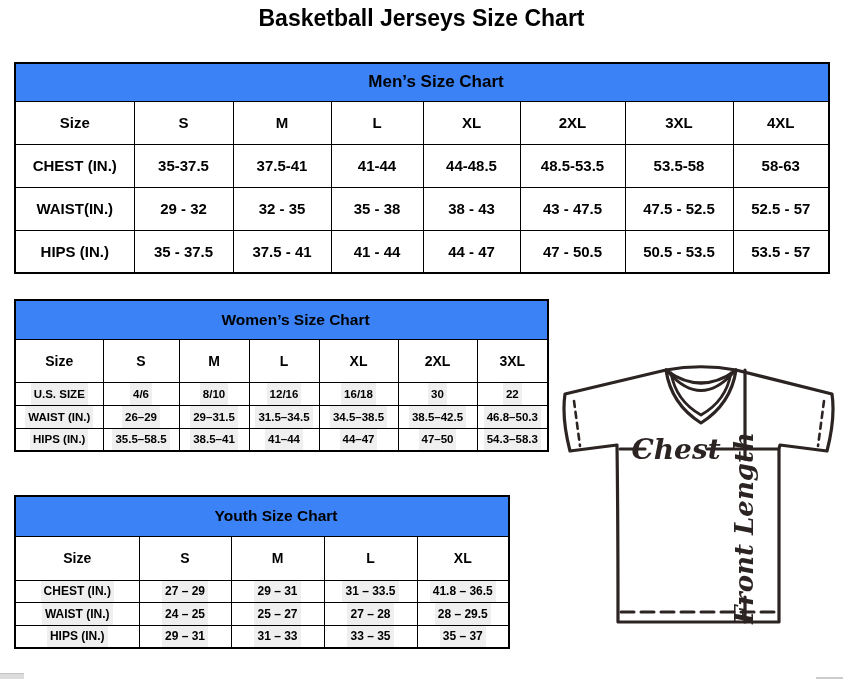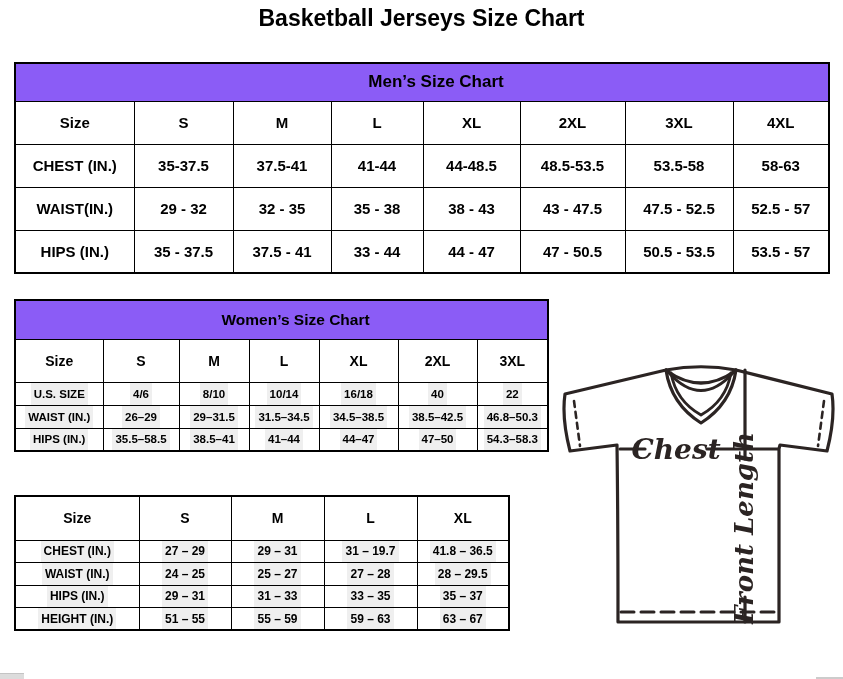--- a/index.html
+++ b/index.html
@@ -13,21 +13,21 @@
     text-align:center; font-size:23px; font-weight:bold;
   }
   table.size-table {
     position:absolute; border-collapse:collapse; table-layout:fixed;
     border:2.5px solid #000;
   }
   table.size-table td {
     border:1.5px solid #000; text-align:center; vertical-align:middle;
     font-weight:bold; padding:0; overflow:hidden; white-space:nowrap;
   }
-  tr.band td { background:#8b5cf6;padding-left:28px; }
+  tr.band td { background:#3b82f6;padding-left:28px; }
   .hl { background:#efefef; padding:10px 3px; border-radius:1px; }
 
   
   #mens-table { left:14px; top:62px; width:814px; }
   #mens-table tr.band { height:38px; }
   #mens-table tr.band td { font-size:17px; }
   #mens-table tr.size-row { height:43px; }
   #mens-table tr.size-row td { font-size:15px; }
   #mens-table tr.data-row { height:43px; }
   #mens-table tr.data-row td { font-size:15px; }
@@ -111,21 +111,21 @@
         <td class="val">35 - 38</td>
         <td class="val">38 - 43</td>
         <td class="val">43 - 47.5</td>
         <td class="val">47.5 - 52.5</td>
         <td class="val">52.5 - 57</td>
       </tr>
       <tr class="data-row">
         <td class="rowlabel">HIPS (IN.)</td>
         <td class="val">35 - 37.5</td>
         <td class="val">37.5 - 41</td>
-        <td class="val">33 - 44</td>
+        <td class="val">41 - 44</td>
         <td class="val">44 - 47</td>
         <td class="val">47 - 50.5</td>
         <td class="val">50.5 - 53.5</td>
         <td class="val">53.5 - 57</td>
       </tr>
     </tbody>
   </table>
 
 <table id="womens-table" class="size-table">
     <colgroup>
@@ -147,23 +147,23 @@
         <td>M</td>
         <td>L</td>
         <td>XL</td>
         <td>2XL</td>
         <td>3XL</td>
       </tr>
       <tr class="data-row">
         <td class="rowlabel"><span class="hl">U.S. SIZE</span></td>
         <td class="val"><span class="hl">4/6</span></td>
         <td class="val"><span class="hl">8/10</span></td>
-        <td class="val"><span class="hl">10/14</span></td>
+        <td class="val"><span class="hl">12/16</span></td>
         <td class="val"><span class="hl">16/18</span></td>
-        <td class="val"><span class="hl">40</span></td>
+        <td class="val"><span class="hl">30</span></td>
         <td class="val"><span class="hl">22</span></td>
       </tr>
       <tr class="data-row">
         <td class="rowlabel"><span class="hl">WAIST (IN.)</span></td>
         <td class="val"><span class="hl">26–29</span></td>
         <td class="val"><span class="hl">29–31.5</span></td>
         <td class="val"><span class="hl">31.5–34.5</span></td>
         <td class="val"><span class="hl">34.5–38.5</span></td>
         <td class="val"><span class="hl">38.5–42.5</span></td>
         <td class="val"><span class="hl">46.8–50.3</span></td>
@@ -182,54 +182,50 @@
 
 <table id="youth-table" class="size-table">
     <colgroup>
       <col style="width: 124px;">
       <col style="width: 92px;">
       <col style="width: 93px;">
       <col style="width: 93px;">
       <col style="width: 92px;">
     </colgroup>
     <tbody>
+      <tr class="band">
+        <td colspan="5">Youth Size Chart</td>
+      </tr>
       <tr class="size-row">
         <td>Size</td>
         <td>S</td>
         <td>M</td>
         <td>L</td>
         <td>XL</td>
       </tr>
       <tr class="data-row">
         <td class="rowlabel"><span class="hl">CHEST (IN.)</span></td>
         <td class="val"><span class="hl">27 – 29</span></td>
         <td class="val"><span class="hl">29 – 31</span></td>
-        <td class="val"><span class="hl">31 – 19.7</span></td>
+        <td class="val"><span class="hl">31 – 33.5</span></td>
         <td class="val"><span class="hl">41.8 – 36.5</span></td>
       </tr>
       <tr class="data-row">
         <td class="rowlabel"><span class="hl">WAIST (IN.)</span></td>
         <td class="val"><span class="hl">24 – 25</span></td>
         <td class="val"><span class="hl">25 – 27</span></td>
         <td class="val"><span class="hl">27 – 28</span></td>
         <td class="val"><span class="hl">28 – 29.5</span></td>
       </tr>
       <tr class="data-row">
         <td class="rowlabel"><span class="hl">HIPS (IN.)</span></td>
         <td class="val"><span class="hl">29 – 31</span></td>
         <td class="val"><span class="hl">31 – 33</span></td>
         <td class="val"><span class="hl">33 – 35</span></td>
         <td class="val"><span class="hl">35 – 37</span></td>
-      </tr>
-      <tr class="data-row">
-        <td class="rowlabel"><span class="hl">HEIGHT (IN.)</span></td>
-        <td class="val"><span class="hl">51 – 55</span></td>
-        <td class="val"><span class="hl">55 – 59</span></td>
-        <td class="val"><span class="hl">59 – 63</span></td>
-        <td class="val"><span class="hl">63 – 67</span></td>
       </tr>
     </tbody>
   </table>
 
 <div class="jersey-diagram">
   <svg viewBox="0 0 288 280" width="288" height="280">
     <g fill="none" stroke="#2b2423" stroke-width="3.2" stroke-linejoin="round" stroke-linecap="round">
 
       <path d="M111 14 L10 38 Q6.5 62 15 95 L62 89 Q63 160 63 266 L224 266 L224 93 Q224.5 90.5 225 89 L272 95 Q280.5 62 277 38 L181 14"></path>
 

